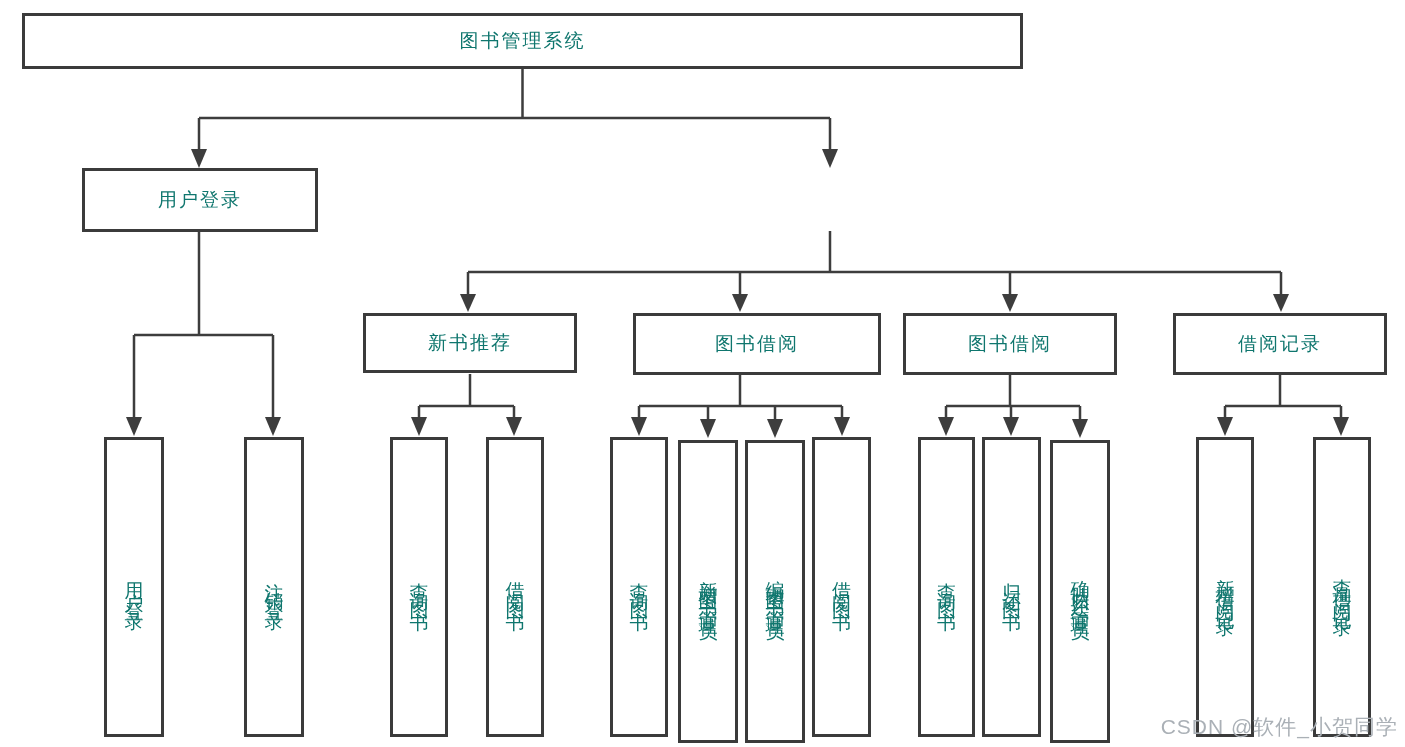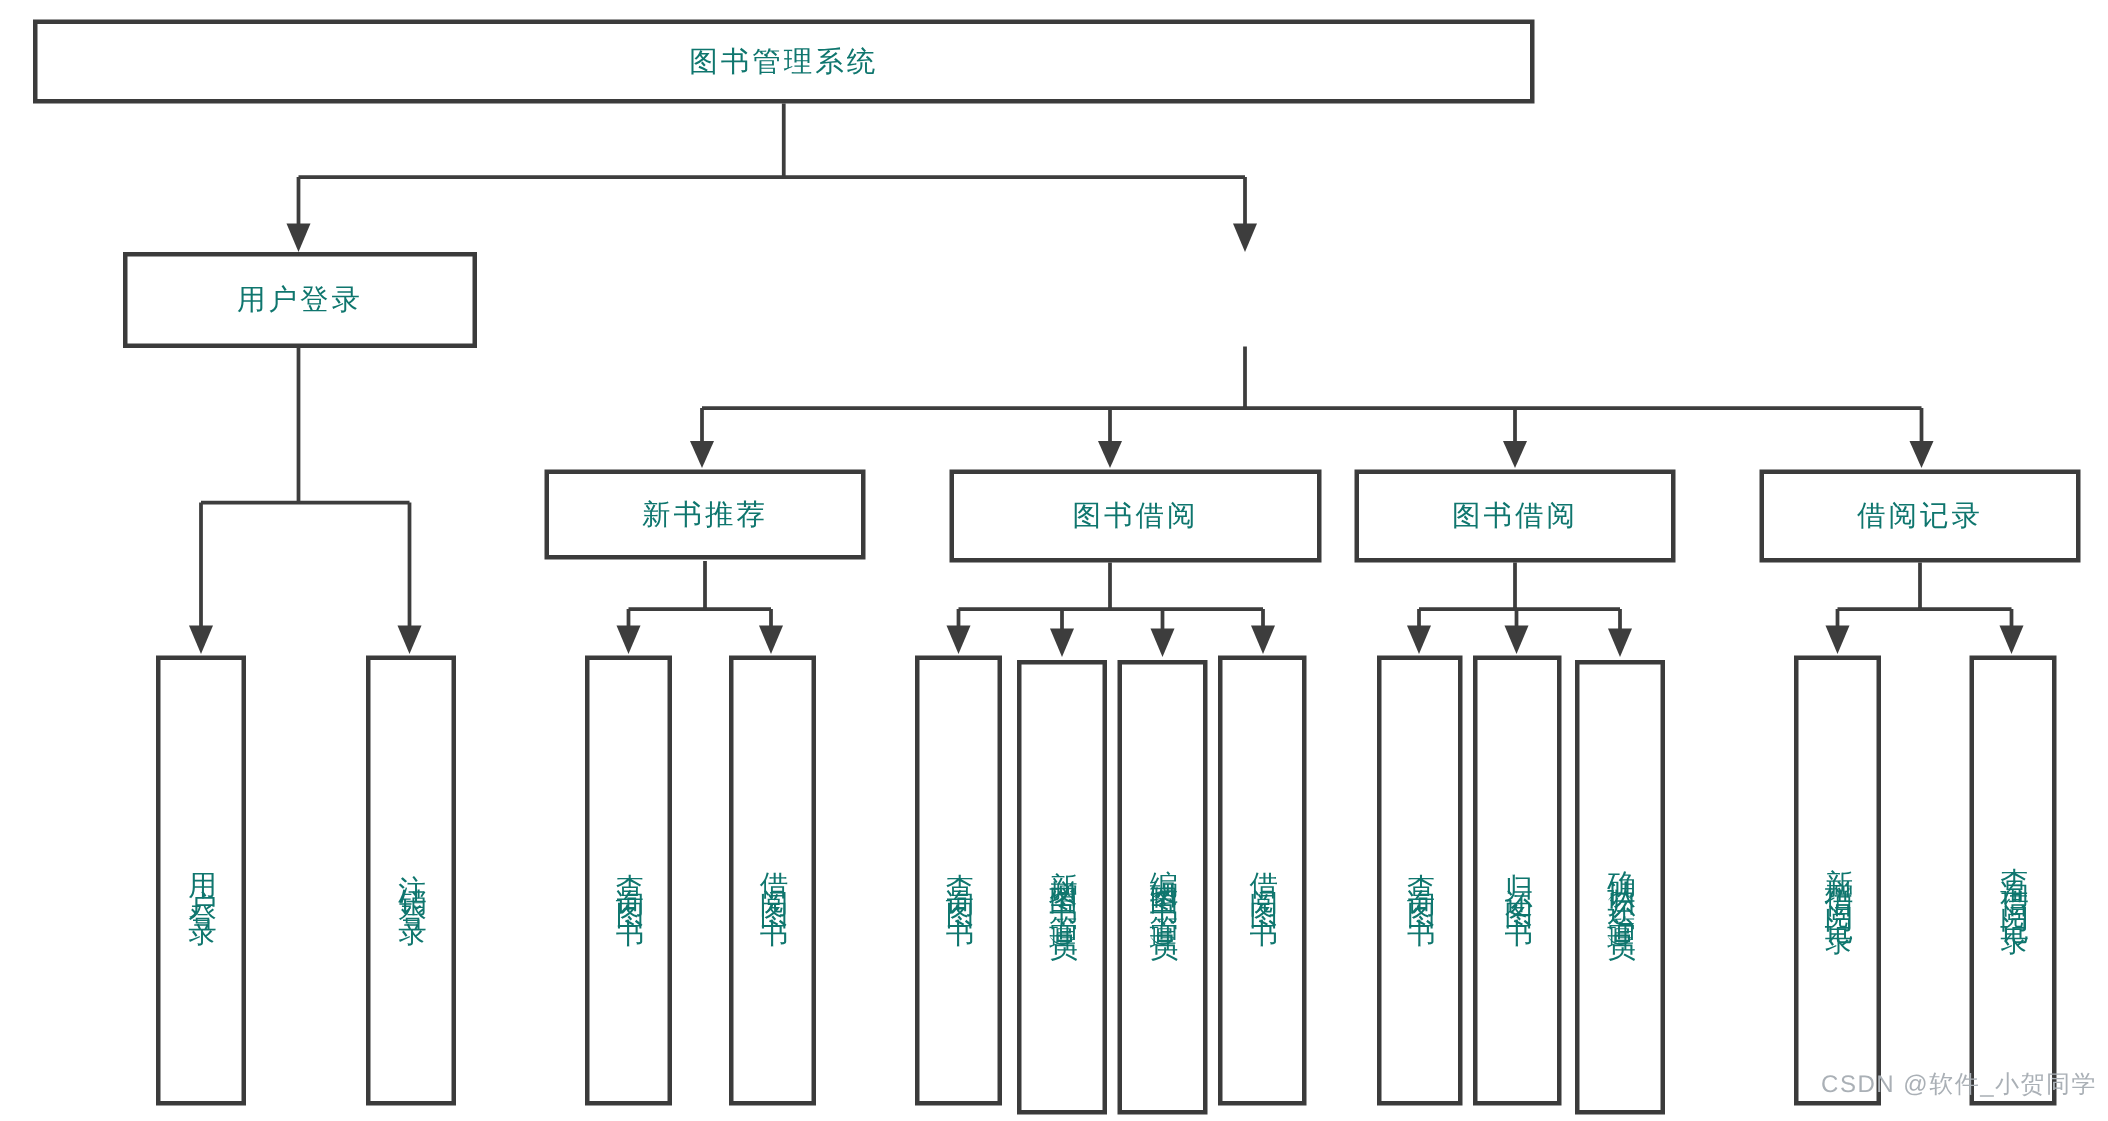--- a/index.html
+++ b/index.html
@@ -35,21 +35,21 @@
     writing-mode: vertical-lr;
     text-orientation: mixed;
     font-size: 19px;
     letter-spacing: 10px;
     white-space: nowrap;
   }
   .watermark {
     position: absolute;
     top: 713px;
     right: 7px;
-    font-size: 16px;
+    font-size: 21px;
     color: #aab0b6;
     letter-spacing: 1px;
     z-index: 10;
     white-space: nowrap;
     text-align: right;
   }
 </style>
 </head>
 <body>
 

